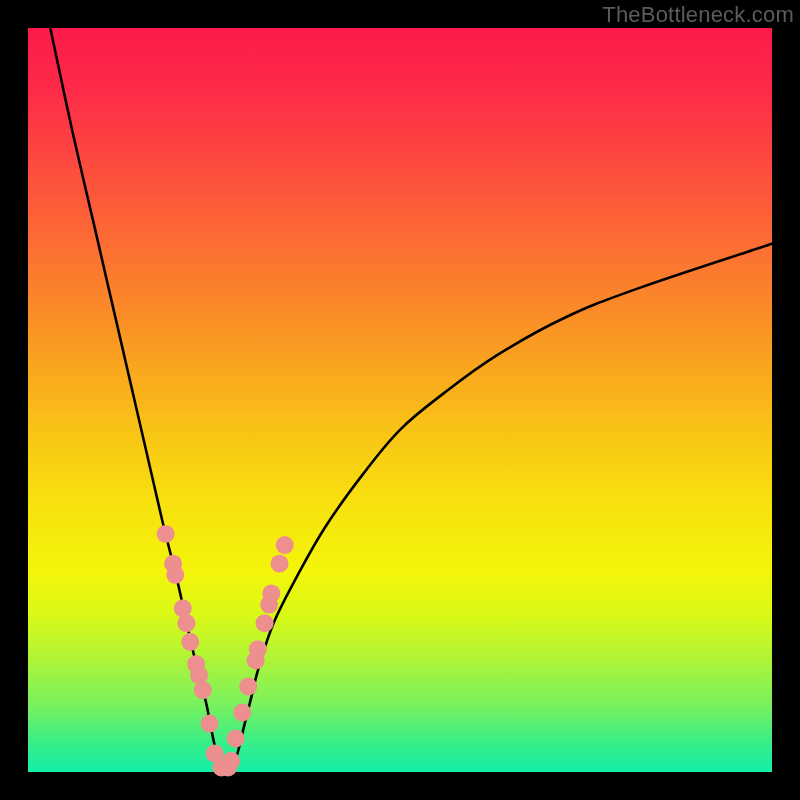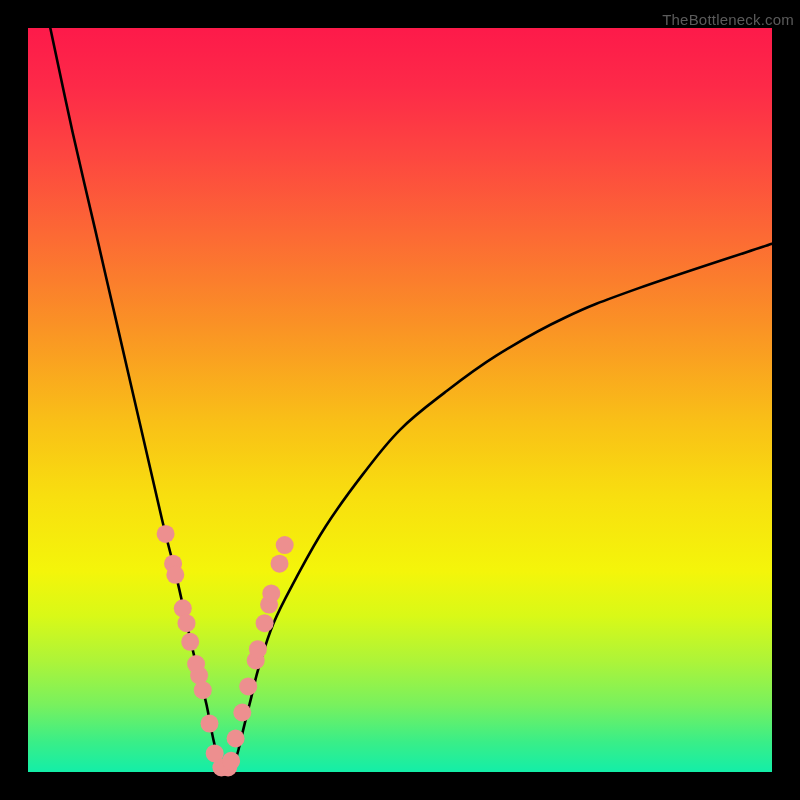--- a/index.html
+++ b/index.html
@@ -34,24 +34,24 @@
       #f4f50a 73%,
       #d9f917 79%,
       #aef438 85%,
       #78f15e 91%,
       #39ee88 96%,
       #13eea8 100%
     );
   }
   .watermark {
     position: absolute;
-    top: 11px;
+    top: 2px;
     right: 6px;
     color: #5b5b5b;
-    font-size: 15px;
+    font-size: 22px;
     font-weight: 500;
     letter-spacing: 0.2px;
     user-select: none;
   }
   svg.overlay {
     position: absolute;
     left: 28px;
     top: 28px;
     width: 744px;
     height: 744px;

